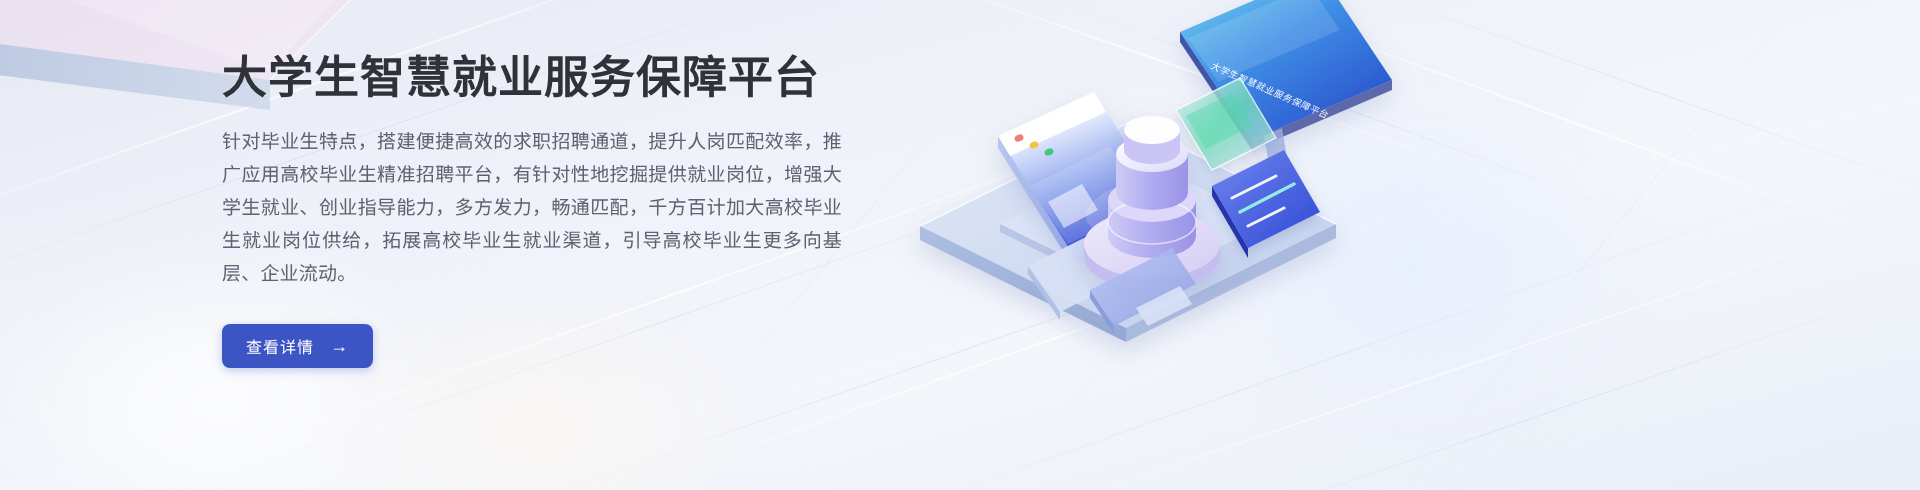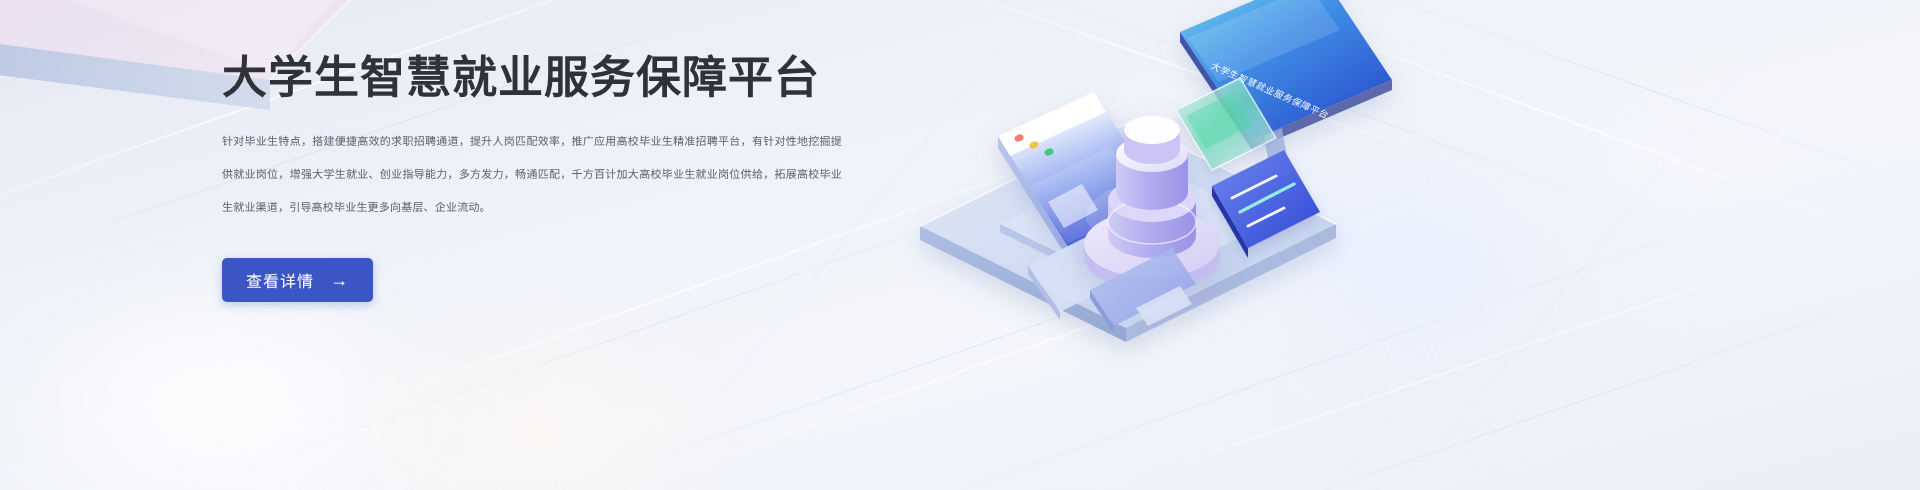--- a/index.html
+++ b/index.html
@@ -36,21 +36,21 @@
 
   
   .content{position:absolute;left:222px;top:53px;width:660px;z-index:6;}
   .headline{
     margin:0;font-size:45px;line-height:1.12;font-weight:700;
     letter-spacing:1px;color:#2f3238;white-space:nowrap;
     font-family:"Liberation Sans","DejaVu Sans",sans-serif;
   }
   .desc{margin:22px 0 0 0;}
   .desc p{
-    margin:0;font-size:11px;line-height:33px;color:#5c6270;
+    margin:0;font-size:19px;line-height:33px;color:#5c6270;
     letter-spacing:.2px;text-align:justify;width:620px;
   }
   .cta{
     display:inline-flex;align-items:center;gap:16px;
     margin-top:34px;padding:0 24px;height:44px;
     background:#3b55c4;color:#fff;border:none;border-radius:5px;
     font-size:16px;letter-spacing:1px;cursor:pointer;
     box-shadow:0 3px 10px rgba(59,85,196,.28);
     font-family:"Liberation Sans","DejaVu Sans",sans-serif;
   }
@@ -151,21 +151,21 @@
   <div class="bloom bloom-b"></div>
   <div class="bloom bloom-c"></div>
 
   <div class="content">
     <h1 class="headline" style="color: rgb(47, 50, 56);">大学生智慧就业服务保障平台</h1>
 
     <div class="desc">
       <p style="color: rgb(92, 98, 112);">针对毕业生特点，搭建便捷高效的求职招聘通道，提升人岗匹配效率，推广应用高校毕业生精准招聘平台，有针对性地挖掘提供就业岗位，增强大学生就业、创业指导能力，多方发力，畅通匹配，千方百计加大高校毕业生就业岗位供给，拓展高校毕业生就业渠道，引导高校毕业生更多向基层、企业流动。</p>
     </div>
 
-    <button class="cta" style="background: rgb(59, 85, 196);">
+    <button class="cta" style="background: rgb(59, 85, 196); border-radius: 8px;">
       <span>查看详情</span>
       <span class="arrow">→</span>
     </button>
   </div>
 
   <div class="illustration">
     <svg viewBox="0 0 520 330" xmlns="http://www.w3.org/2000/svg">
       <defs>
         <linearGradient id="platTop" x1="0" y1="0" x2="1" y2="1">
           <stop offset="0%" stop-color="#e2e9f8"></stop>

